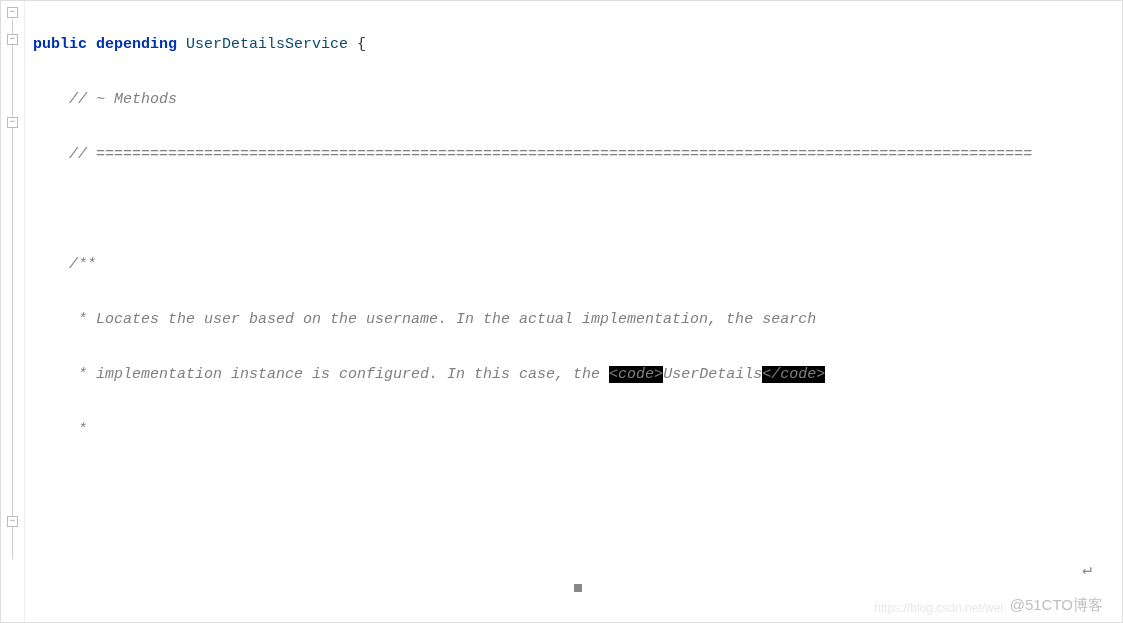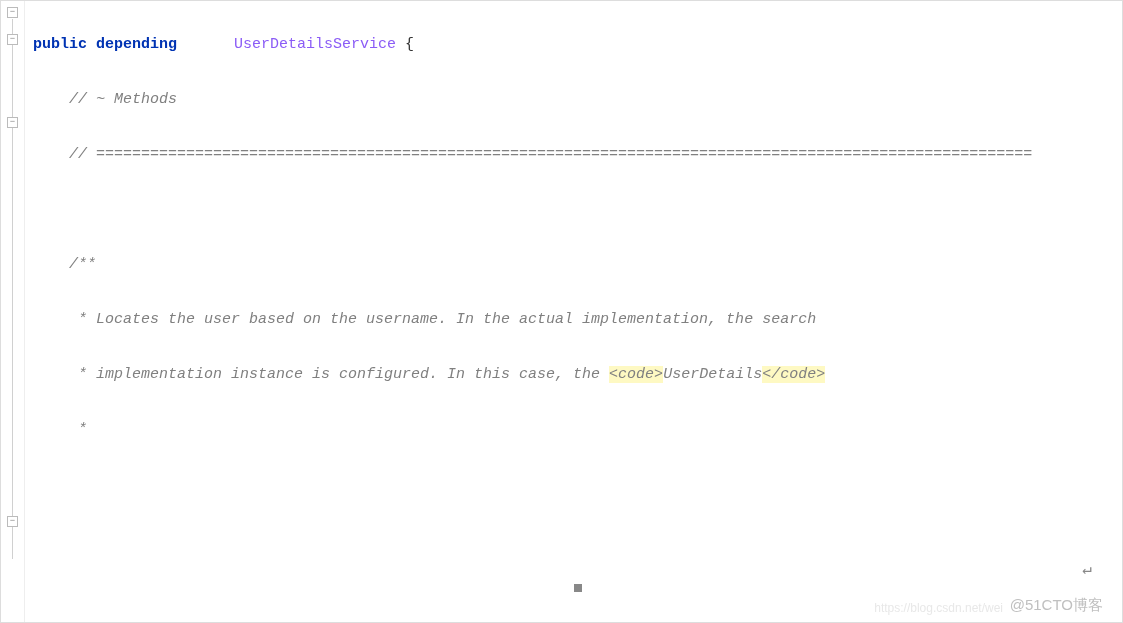--- a/index.html
+++ b/index.html
@@ -46,23 +46,23 @@
     .code-area {
       flex: 1;
       padding: 2px 8px;
       line-height: 27.5px;
       white-space: pre;
       color: #333;
       position: relative;
     }
     .line { height: 27.5px; display: block; }
     .kw { color: #0033b3; font-weight: bold; }
-    .class-name { color: #8b5cf6; margin-left: 48px; }
+    .class-name { color: #0c4a6e; }
     .comment { color: #808080; font-style: italic; }
-    .code-tag { background: #fef9c3; color: #808080; font-style: italic; text-align: right; }
+    .code-tag { background: #000000; color: #808080; font-style: italic; text-align: right; }
     .watermark {
       position: absolute;
       bottom: 8px;
       right: 20px;
       color: #c0c0c0;
       font-size: 15px;
       font-family: Arial, sans-serif;
       font-style: normal;
     }
     .watermark2 {

